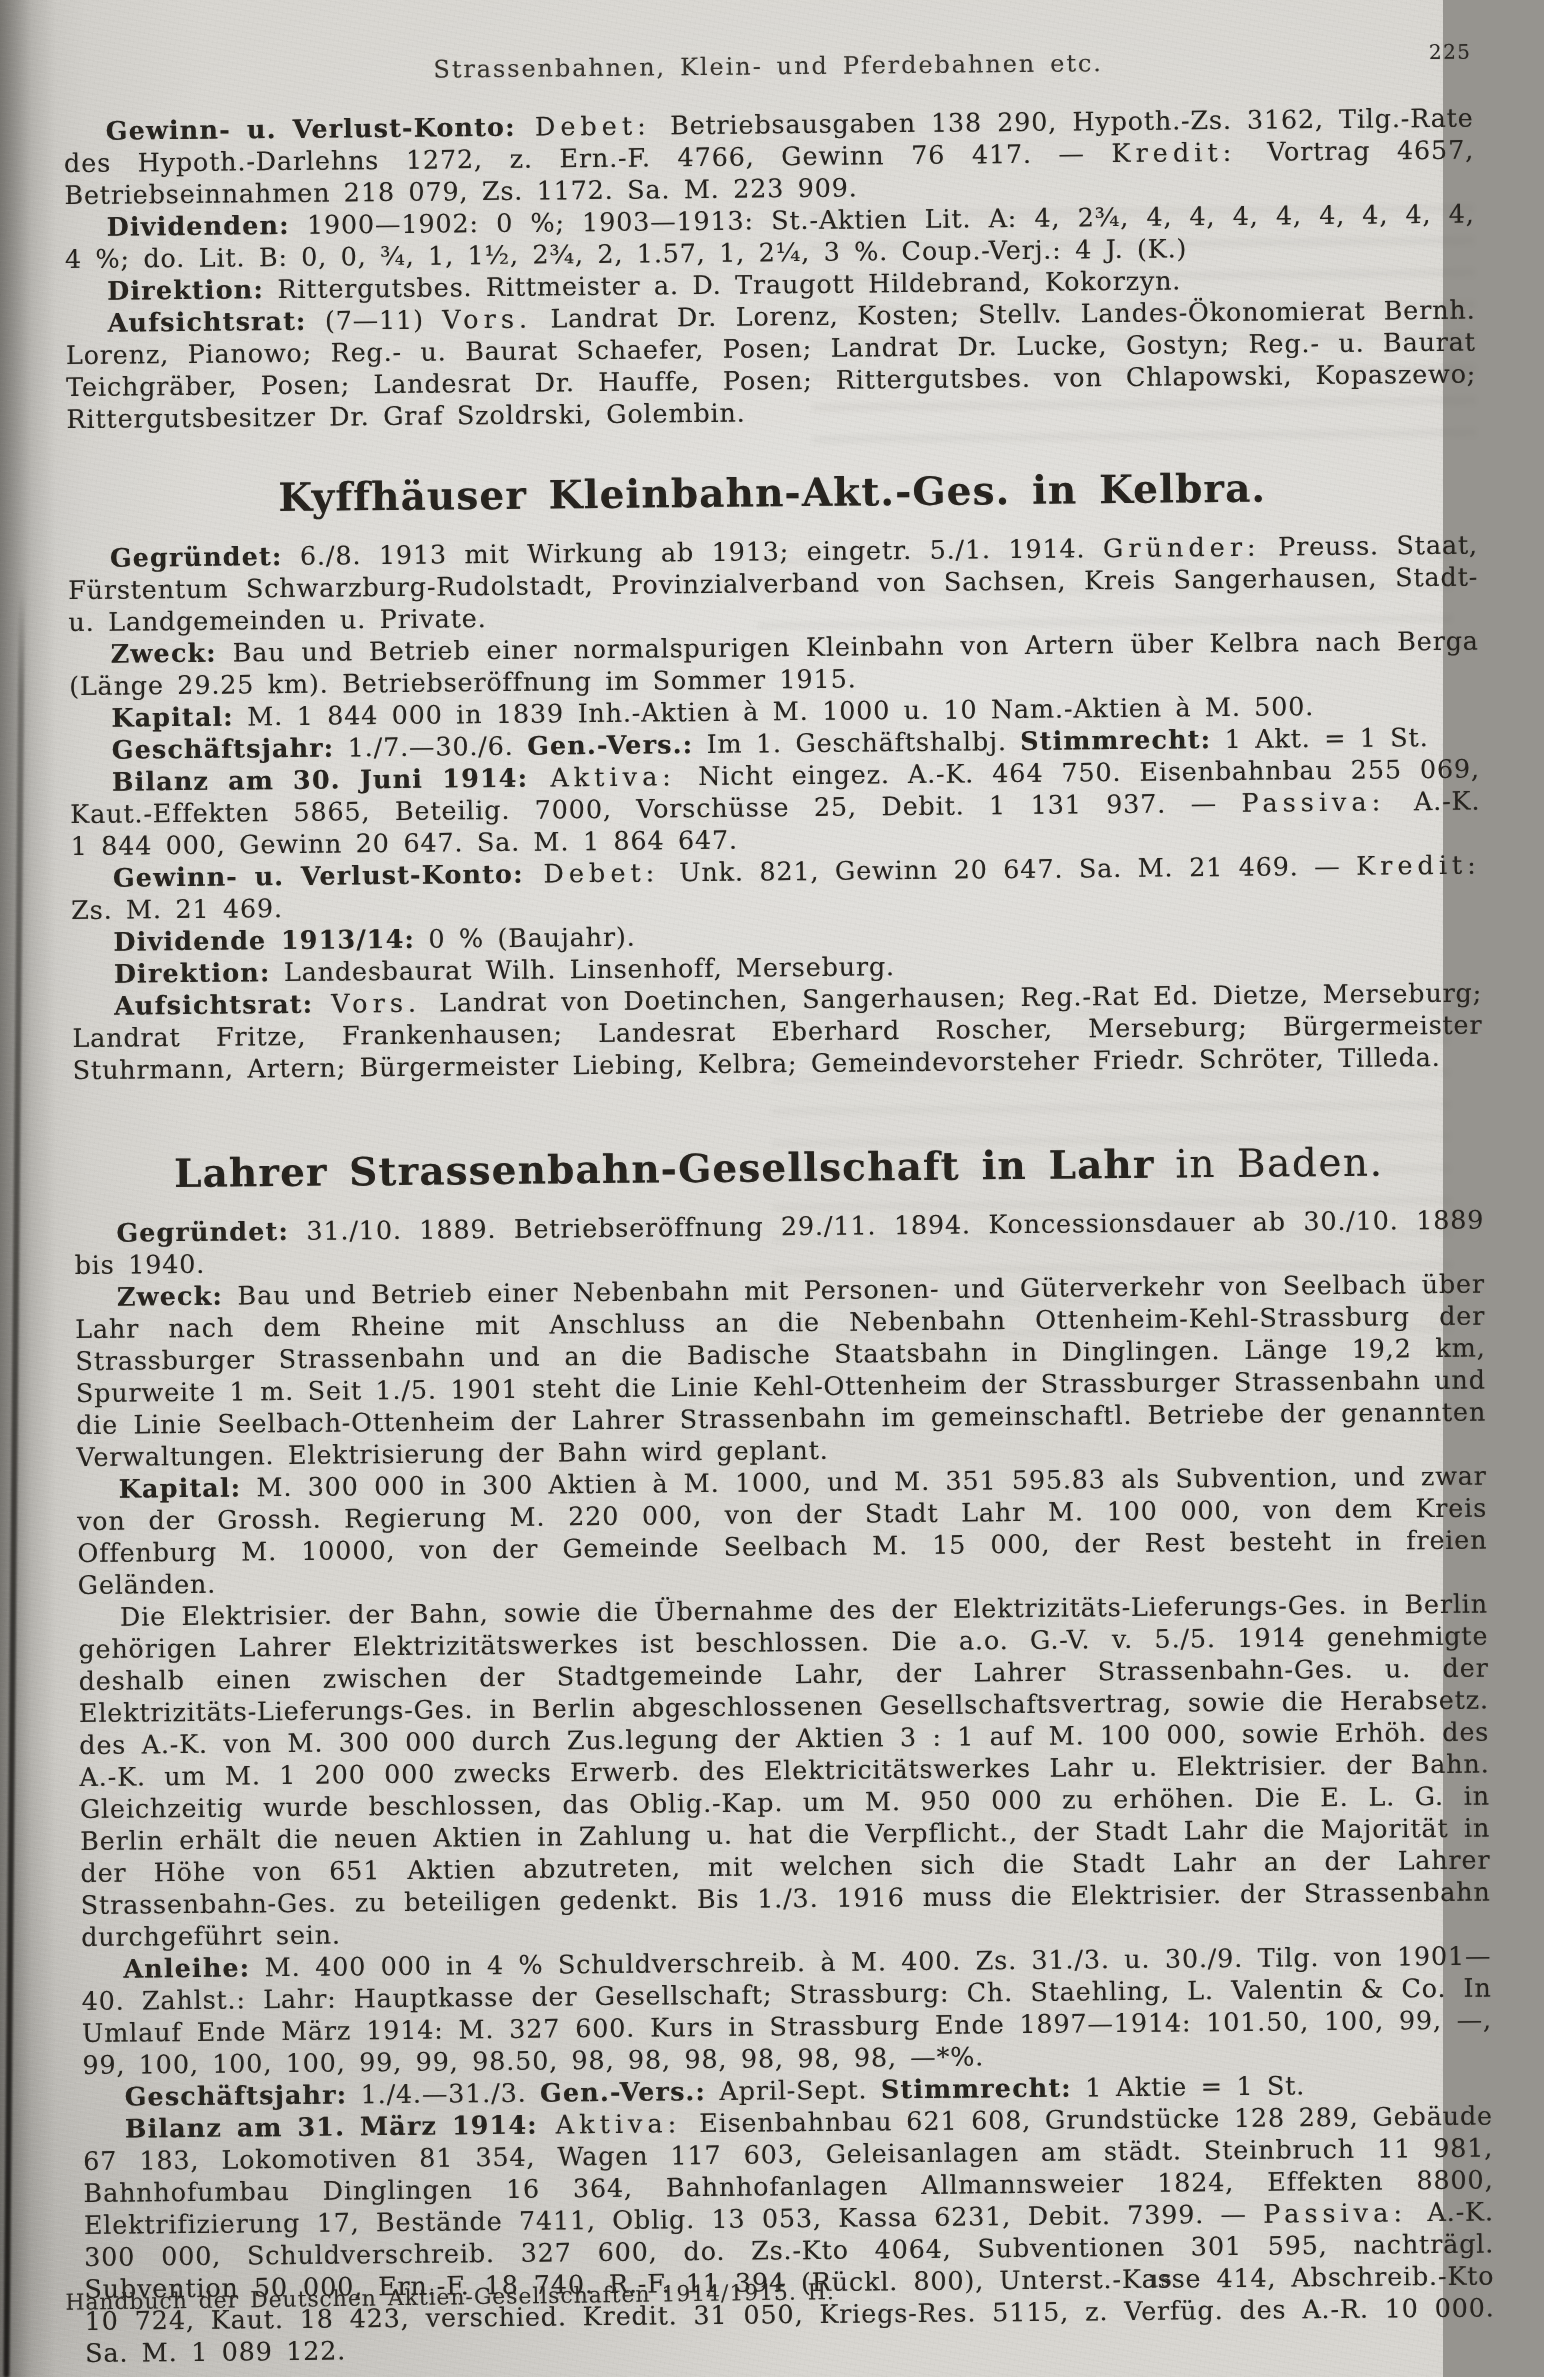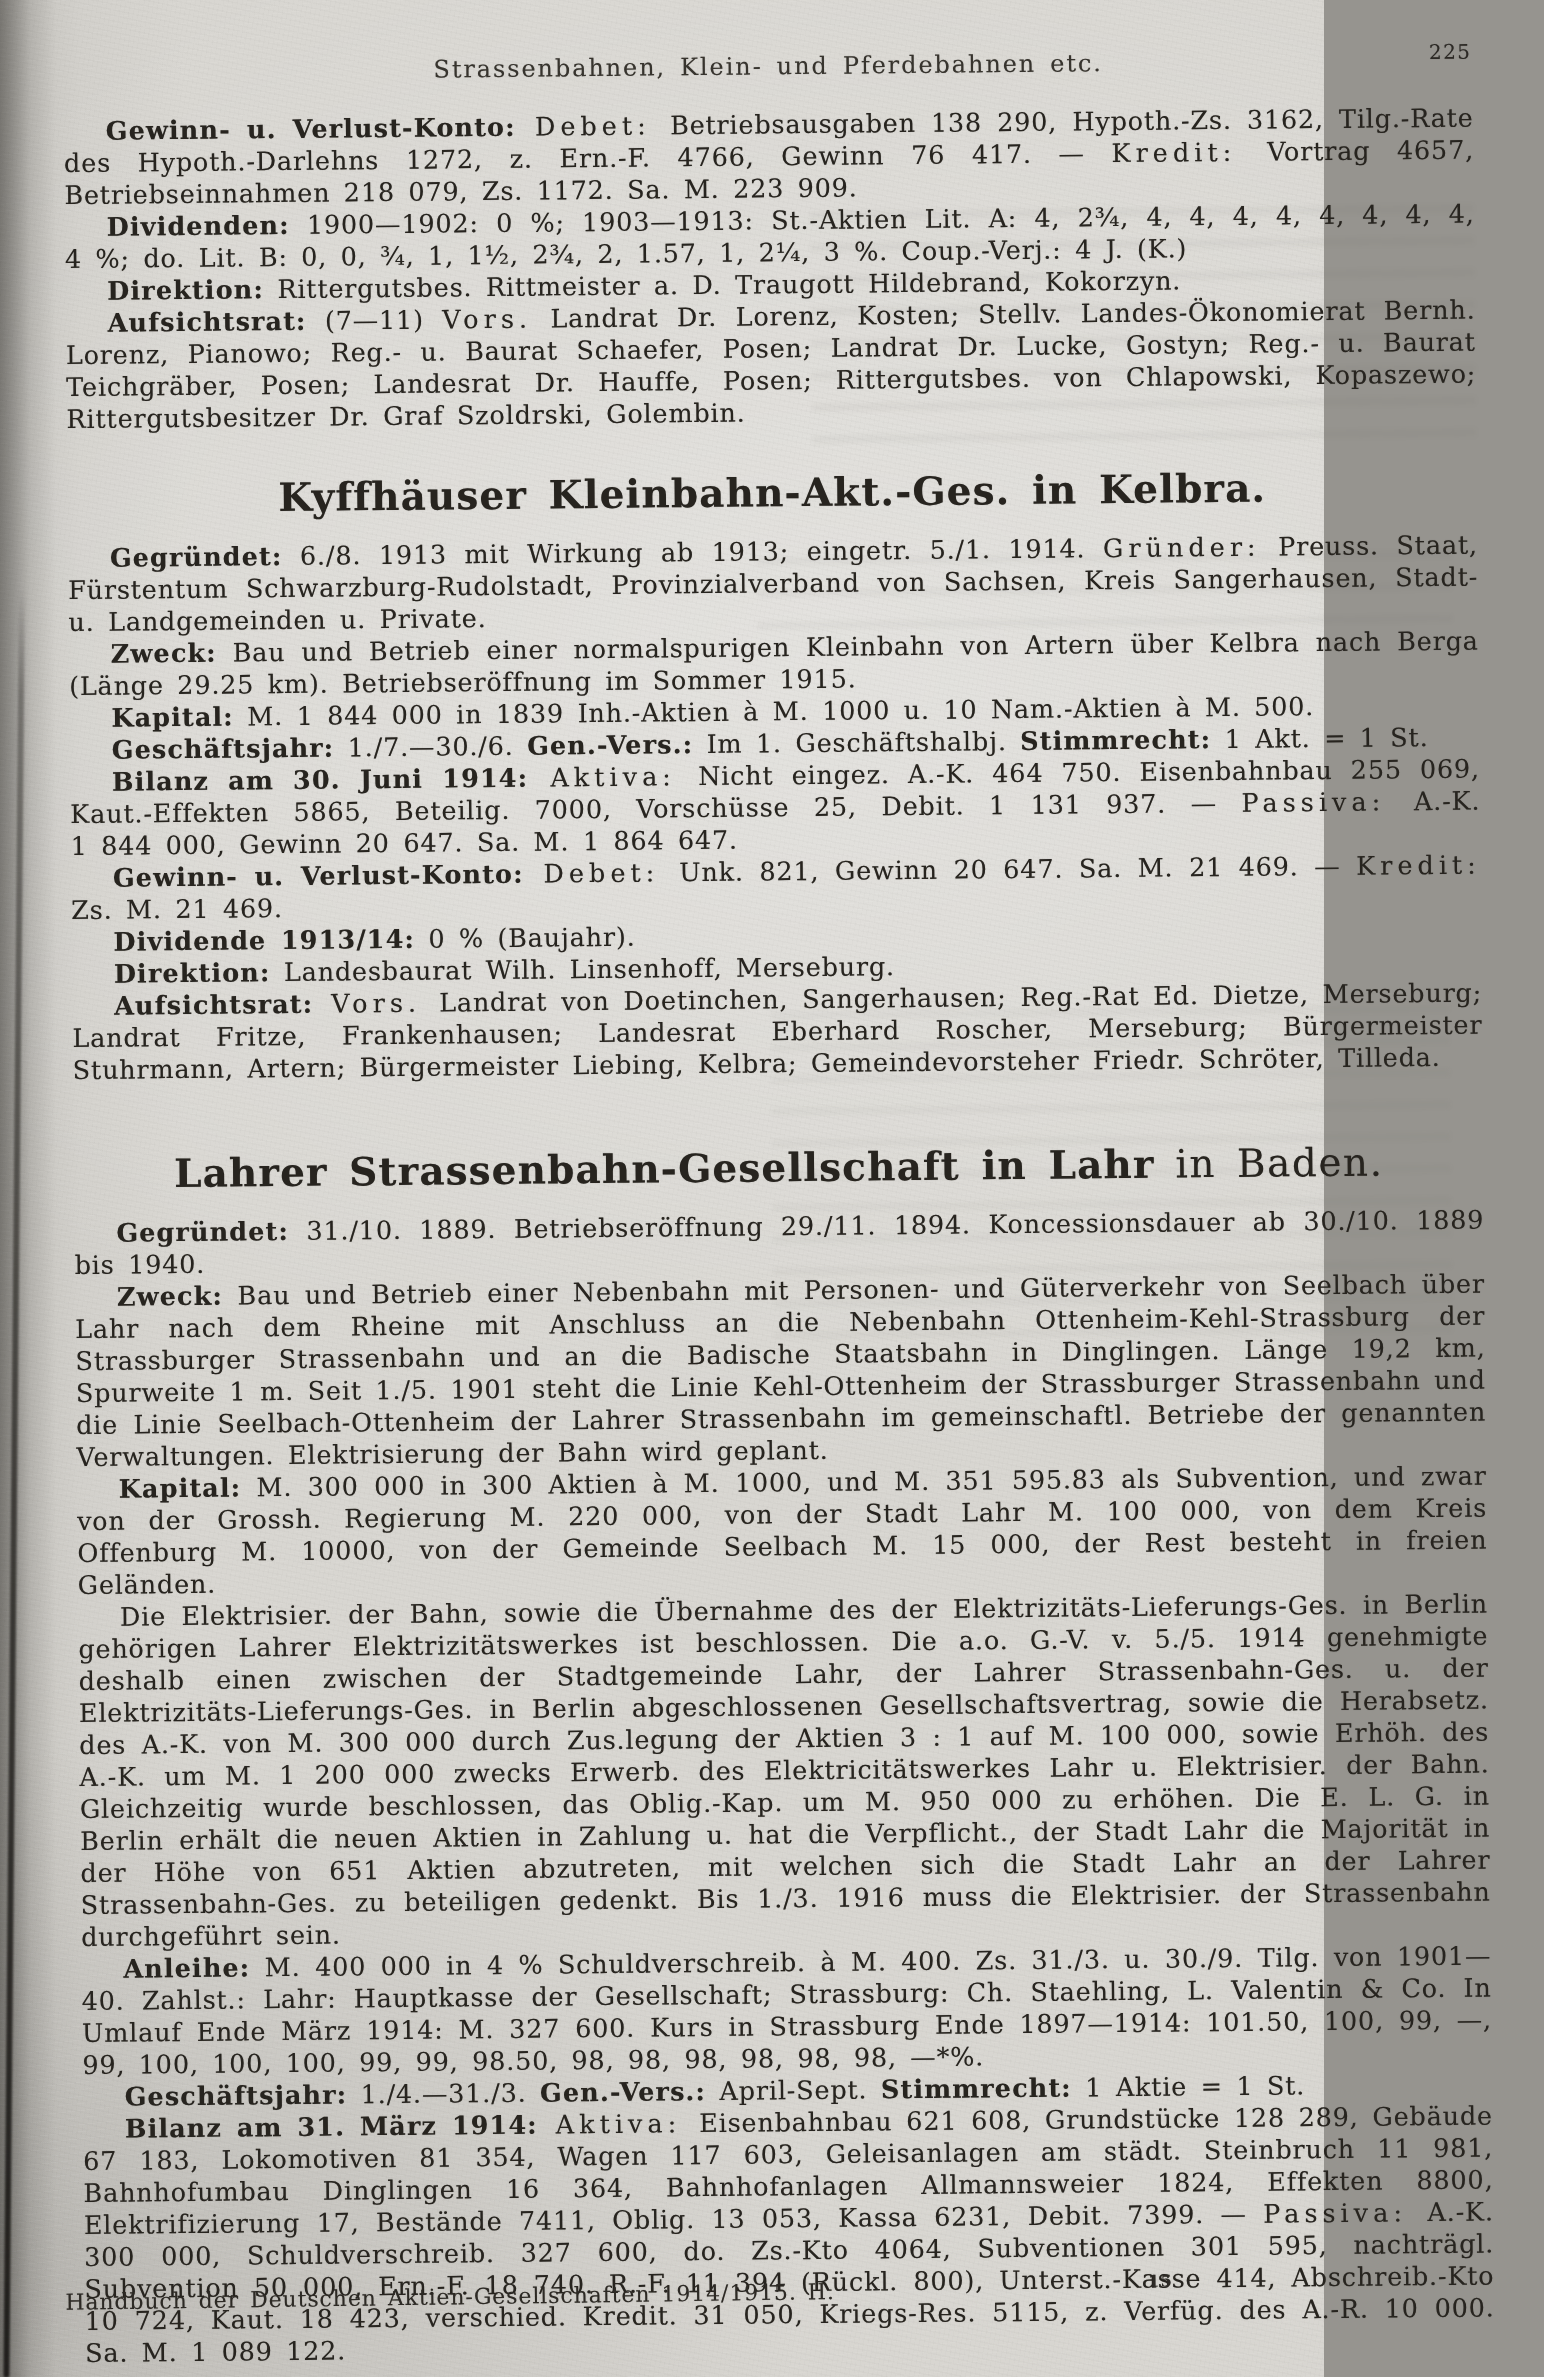--- a/index.html
+++ b/index.html
@@ -2,21 +2,21 @@
 <html lang="de" style="--paper: #d8d6d1; --ink: #27241f;font-size:12.4px"><head>
 <meta charset="utf-8">
 <style>
   html,body{margin:0;padding:0;}
   body{
     width:1544px;height:2377px;overflow:hidden;
     background:#96948f;
     font-family:"DejaVu Serif","Liberation Serif",serif;
   }
   .page{
-    position:relative;width:1324px;height:2377px;
+    position:relative;width:1443px;height:2377px;
     color:var(--ink,#27241f);
     background:
       radial-gradient(1467px 1081px at 62% 28%, rgba(255,255,255,.30), rgba(255,255,255,0) 75%),
       radial-gradient(1004px 772px at 8% 96%, rgba(60,58,54,.16), rgba(60,58,54,0) 70%),
       linear-gradient(90deg,#b0aea9 0,#c6c4bf 2.2%,#d2d0cb 6%,var(--paper,#d8d6d1) 14%,var(--paper,#d8d6d1) 100%);
   }
   
   .page::before{
     content:"";position:absolute;inset:0;pointer-events:none;
     background:

